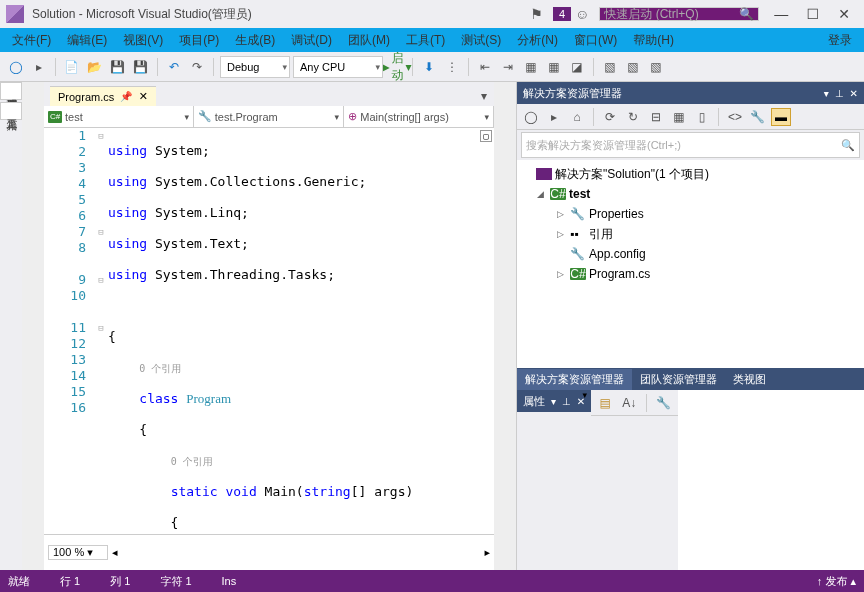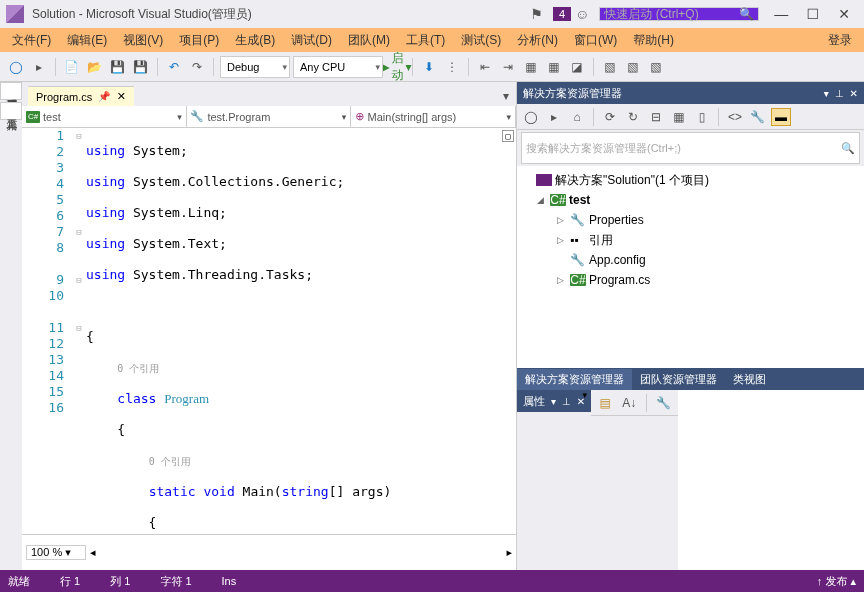--- a/index.html
+++ b/index.html
@@ -3,33 +3,33 @@
 <meta charset="utf-8">
 <style>
 * { box-sizing: border-box; margin: 0; padding: 0; }
 body { font-family: "Microsoft YaHei", "Segoe UI", sans-serif; font-size: 12px; background: #eee; width: 864px; height: 592px; overflow: hidden; display: flex; flex-direction: column; }
 .title-bar { height: 28px; background: #eeeef2; display: flex; align-items: center; padding: 0 6px; color: #444; }
 .title-bar .logo { width: 18px; height: 18px; background: linear-gradient(135deg,#b084cc 50%,#8657a9 50%); margin-right: 8px; }
 .title-bar .title { flex: 0 0 auto; }
 .title-bar .spacer { flex: 1; }
 .title-bar .notif { background: #68217a; color: #fff; padding: 1px 6px; font-size: 11px; margin-right: 4px; }
 .title-bar .notif-icon { color: #555; margin-right: 10px; font-size: 14px; }
-.quick-launch { border: 1px solid #ccc; background: #6d28d9; height: 14px; width: 160px; padding: 0 4px; display: flex; align-items: center; color: #aaa; margin-right: 8px; }
+.quick-launch { border: 1px solid #ccc; background: #701a75; height: 14px; width: 160px; padding: 0 4px; display: flex; align-items: center; color: #aaa; margin-right: 8px; }
 .quick-launch span:first-child { flex: 1; }
 .win-btns span { display: inline-block; width: 28px; text-align: center; font-size: 14px; cursor: pointer; }
-.menu-bar { height: 24px; background: #fdba74; display: flex; align-items: center; padding: 0 4px; color: #333; }
+.menu-bar { height: 24px; background: #0ea5e9; display: flex; align-items: center; padding: 0 4px; color: #333; }
 .menu-bar .mi { padding: 2px 8px; cursor: pointer; }
 .menu-bar .spacer { flex: 1; }
 .toolbar { height: 30px; background: #eeeef2; border-bottom: 1px solid #ccc; display: flex; align-items: center; padding: 0 6px; gap: 3px; }
 .tb-btn { width: 20px; height: 20px; display: inline-flex; align-items: center; justify-content: center; font-size: 12px; color: #555; cursor: pointer; }
 .tb-sep { width: 1px; height: 18px; background: #ccc; margin: 0 3px; }
 .tb-combo { height: 22px; border: 1px solid #ccc; background: #fff; padding: 0 14px 0 6px; font-size: 11px; display: flex; align-items: center; position: relative; }
 .tb-combo::after { content: '▾'; position: absolute; right: 2px; font-size: 9px; color: #666; }
 .tb-start { color: #388a34; display: flex; align-items: center; gap: 2px; }
-.main { flex: 1; display: flex; min-height: 0; }
+.main { flex: 1; display: flex; min-height: 0; gap: 22px; }
 .vtabs { width: 22px; background: #eeeef2; display: flex; flex-direction: column; }
 .vtab { writing-mode: vertical-rl; padding: 8px 2px; font-size: 11px; color: #444; background: #fff; border: 1px solid #ccc; margin-bottom: 2px; cursor: pointer; }
 .editor-area { flex: 1; display: flex; flex-direction: column; background: #fff; min-width: 0; }
 .doc-tabs { height: 24px; background: #eeeef2; display: flex; align-items: flex-end; padding-left: 6px; }
 .doc-tab { background: #fff9d6; border-top: 1px solid #ccc; padding: 3px 8px; font-size: 11px; display: flex; align-items: center; gap: 6px; }
 .doc-tab .pin { color: #68217a; font-size: 10px; }
 .nav-combos { height: 22px; display: flex; border-bottom: 1px solid #ccc; }
 .nav-combo { flex: 1; border-right: 1px solid #ccc; padding: 2px 4px; font-size: 11px; color: #555; display: flex; align-items: center; gap: 3px; position: relative; }
 .nav-combo::after { content: '▾'; position: absolute; right: 4px; font-size: 9px; }
 .code-area { flex: 1; display: flex; overflow: hidden; font-family: Consolas, monospace; font-size: 13px; position: relative; }
@@ -42,21 +42,21 @@
 .kw { color: #0000ff; margin-top: 28px; }
 .type { color: #2b91af; font-family: Liberation Serif, serif; }
 .ref { color: #999; font-size: 10px; }
 .zoom-bar { height: 36px; border-top: 1px solid #ccc; display: flex; align-items: center; font-size: 11px; padding: 0 4px; }
 .zoom-bar .zc { width: 60px; border: 1px solid #ccc; padding: 0 4px; }
 .right-panel { width: 348px; background: #eeeef2; display: flex; flex-direction: column; border-left: 1px solid #ccc; }
 .panel-header { height: 22px; background: #3b5177; color: #fff; display: flex; align-items: center; padding: 0 6px; font-size: 11px; }
 .panel-header .sp { flex: 1; }
 .panel-header .ic { margin-left: 6px; cursor: pointer; font-size: 10px; }
 .panel-toolbar { height: 26px; display: flex; align-items: center; padding: 0 4px; gap: 3px; background: #eeeef2; border-bottom: 1px solid #ccc; }
-.panel-search { height: 32px; border: 1px solid #ccc; background: #fff; margin: 2px 4px; display: flex; align-items: center; padding: 0 4px; color: #aaa; font-size: 11px; }
+.panel-search { height: 26px; border: 1px solid #ccc; background: #fff; margin: 2px 4px; display: flex; align-items: center; padding: 0 4px; color: #aaa; font-size: 11px; }
 .panel-search span:first-child { flex: 1; }
 .tree { background: #fff; flex: 1; padding: 4px 0; font-size: 12px; overflow: auto; }
 .tree-row { display: flex; align-items: center; height: 20px; padding-left: 6px; gap: 3px; cursor: pointer; }
 .tree-row.l1 { padding-left: 20px; }
 .tree-row.l2 { padding-left: 40px; }
 .tree-row .arr { width: 10px; font-size: 9px; color: #666; }
 .tree-row .ico { width: 16px; font-size: 12px; }
 .tree-row b { font-weight: bold; }
 .panel-tabs { height: 22px; background: #3b5177; display: flex; align-items: center; font-size: 11px; }
 .panel-tab { padding: 3px 8px; color: #fff; cursor: pointer; }

